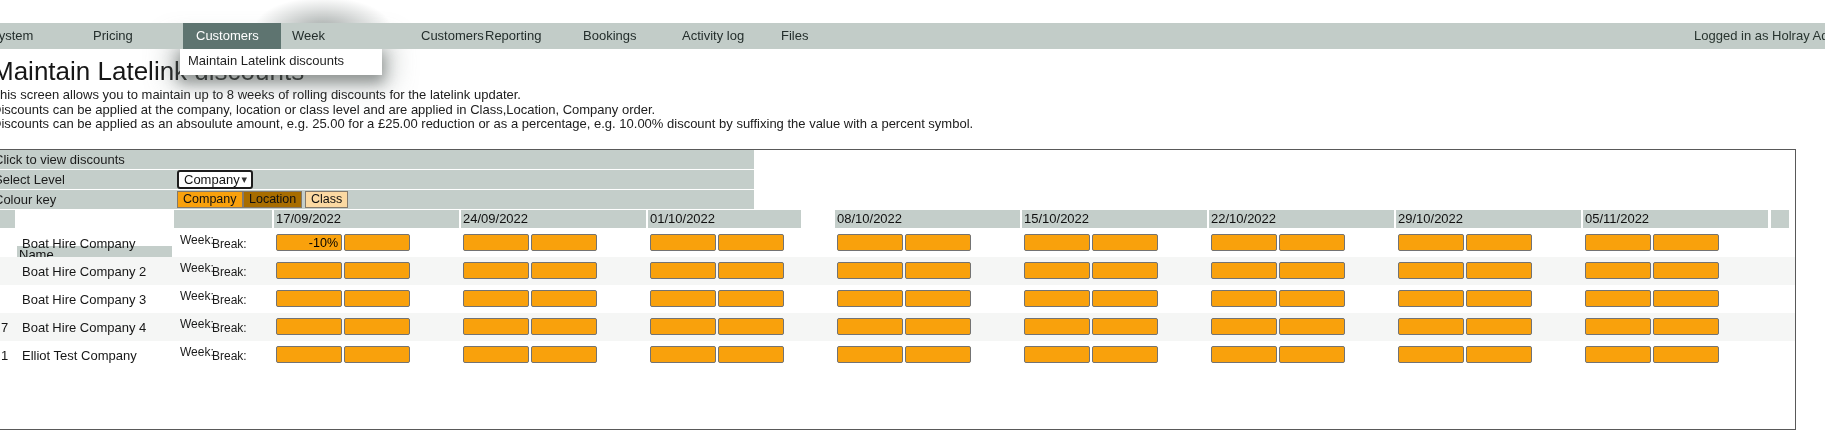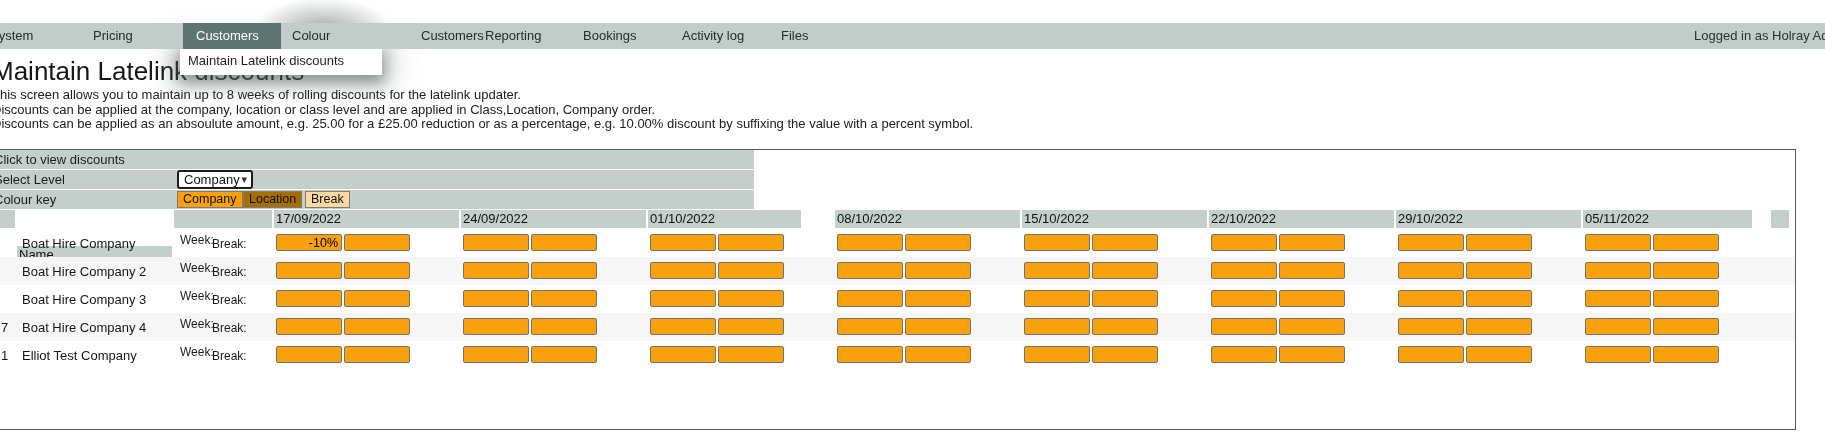--- a/index.html
+++ b/index.html
@@ -62,21 +62,21 @@
       <div class="desc" style="top: 88px;">This screen allows you to maintain up to 8 weeks of rolling discounts for the latelink updater.</div>
       <div class="desc" style="top: 102.6px;">Discounts can be applied at the company, location or class level and are applied in Class,Location, Company order.</div>
       <div class="desc" style="top: 117.2px;">Discounts can be applied as an absoulute amount, e.g. 25.00 for a £25.00 reduction or as a percentage, e.g. 10.00% discount by suffixing the value with a percent symbol.</div>
     </div>
 
   <div class="navbar">
     <div id="nav-items">
         <div class="nav-item" style="left: -10px;">System</div>
         <div class="nav-item" style="left: 93px;">Pricing</div>
         <div class="nav-item active" style="left: 183px; width: 98px; padding-left: 13px;">Customers</div>
-        <div class="nav-item" style="left: 292px;">Colour</div>
+        <div class="nav-item" style="left: 292px;">Week</div>
         <div class="nav-item" style="left: 389px; margin-left: 32px;">Customers</div>
         <div class="nav-item" style="left: 485px;">Reporting</div>
         <div class="nav-item" style="left: 583px;">Bookings</div>
         <div class="nav-item" style="left: 682px;">Activity log</div>
         <div class="nav-item" style="left: 781px;">Files</div>
       </div>
     <div class="logged-in">Logged in as Holray Admin</div>
   </div>
 
   <div class="dropdown">
@@ -100,34 +100,34 @@
   </div>
 
   <div class="fake-select">
     <span>Company</span>
     <span class="chev">▾</span>
   </div>
 
   <div id="badges">
       <div class="badge" style="left: 177px; background: rgb(249, 161, 12);">Company</div>
       <div class="badge" style="left: 243px; background: rgb(168, 109, 0);">Location</div>
-      <div class="badge" style="left: 305px; background: rgb(251, 217, 162);">Break</div>
+      <div class="badge" style="left: 305px; background: rgb(251, 217, 162);">Class</div>
     </div>
   <div id="header-cells">
       <div class="hcell" style="left: 0px; width: 15px;"></div>
       <div class="hcell" style="left: 17px; width: 155px; margin-top: 36px;"><span>Name</span></div>
       <div class="hcell" style="left: 174px; width: 98px;"></div>
       <div class="hcell" style="left: 274px; width: 185px;"><span>17/09/2022</span></div>
       <div class="hcell" style="left: 461px; width: 185px;"><span>24/09/2022</span></div>
       <div class="hcell" style="left: 648px; width: 153px;"><span>01/10/2022</span></div>
       <div class="hcell" style="left: 835px; width: 185px;"><span>08/10/2022</span></div>
       <div class="hcell" style="left: 1022px; width: 185px;"><span>15/10/2022</span></div>
       <div class="hcell" style="left: 1209px; width: 185px;"><span>22/10/2022</span></div>
       <div class="hcell" style="left: 1396px; width: 185px;"><span>29/10/2022</span></div>
-      <div class="hcell" style="left: 1583px; width: 169px;"><span>05/11/2022</span></div>
+      <div class="hcell" style="left: 1583px; width: 185px;"><span>05/11/2022</span></div>
       <div class="hcell" style="left: 1771px; width: 18px;"></div>
     </div>
   <div id="data-rows">
       <div class="drow" style="top: 229px;">
         <div class="cell-id"></div>
         <div class="cell-name">Boat Hire Company</div>
         <div class="wk-label">Week:</div>
         <div class="bk-label">Break:</div>
         <input class="disc-input" readonly="" value="-10%" style="left: 276px;">
         <input class="disc-input" readonly="" value="" style="left: 344px;">

